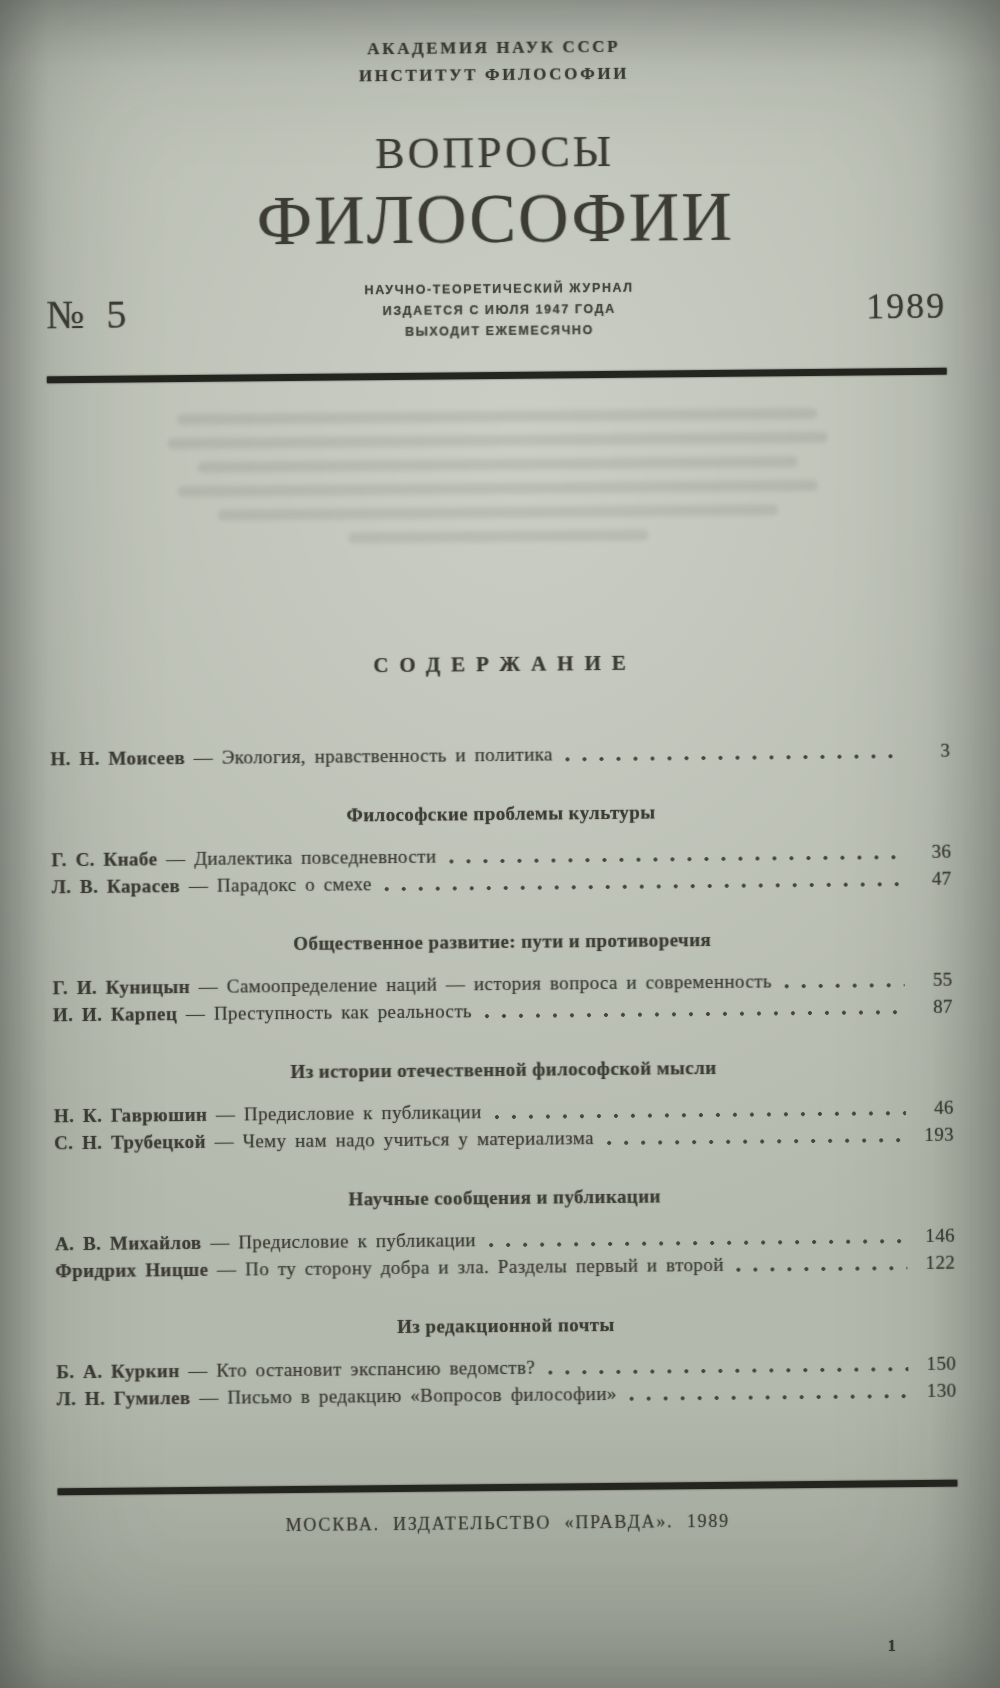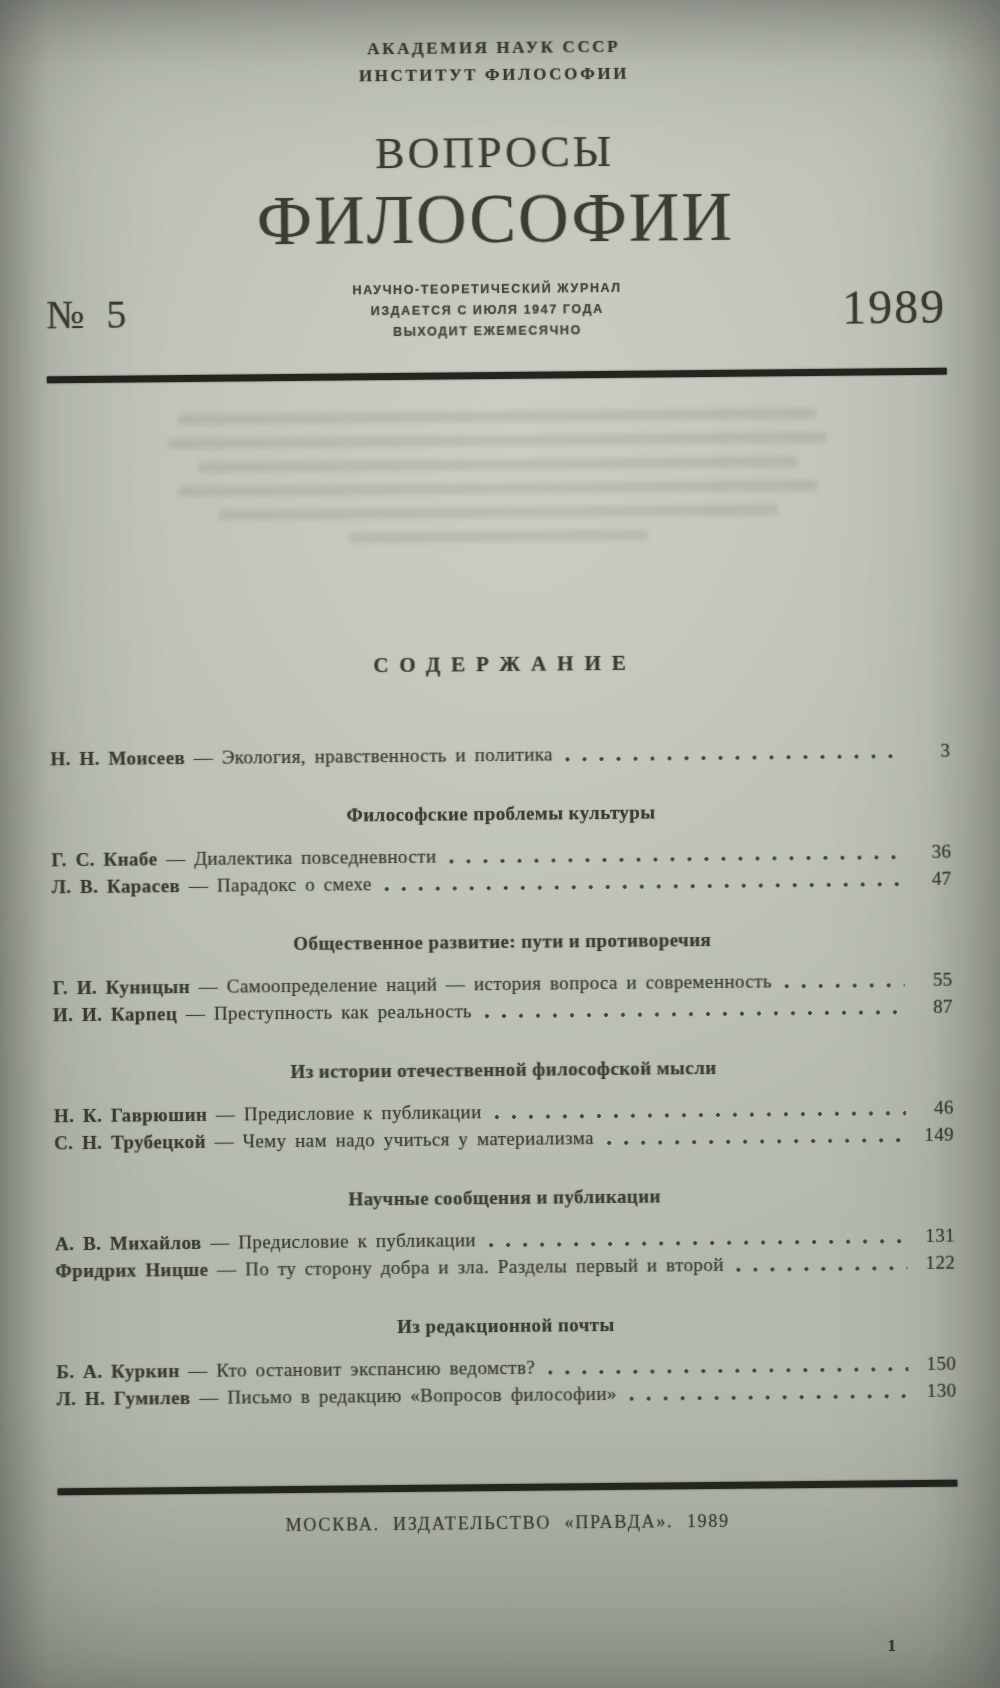--- a/index.html
+++ b/index.html
@@ -36,21 +36,21 @@
   .journal-title-small{margin-top:42px;text-align:center;font-size:44px;line-height:46px;letter-spacing:3px;}
   .journal-title-big{margin-top:6px;text-align:center;font-size:70px;line-height:74px;letter-spacing:2px;}
 
   .issue-row{margin-top:22px;display:flex;align-items:center;justify-content:space-between;height:64px;}
   .issue-no{font-size:40px;letter-spacing:6px;white-space:nowrap;}
   .subtitle{
     text-align:center;font-family:"Liberation Sans","DejaVu Sans",sans-serif;
     font-weight:700;font-size:12.5px;line-height:21px;letter-spacing:1.6px;
     color:#44443c;
   }
-  .issue-year{font-size:48px;letter-spacing:2px;white-space:nowrap;text-align:right;}
+  .issue-year{font-size:36px;letter-spacing:2px;white-space:nowrap;text-align:right;}
 
   .thick-rule{margin-top:30px;height:7px;background:var(--rule);border-radius:1px;box-shadow:0 0 2px rgba(30,30,25,0.7);}
   .thick-rule.bottom{margin-top:76px;}
 
   
   .ghost{margin-top:32px;display:flex;flex-direction:column;align-items:center;gap:13px;filter:blur(2.2px);}
   .ghost div{height:11px;background:rgba(70,76,66,0.12);border-radius:5px;}
 
   .contents-heading{margin-top:110px;text-align:center;font-weight:700;font-size:21px;letter-spacing:11px;text-indent:11px;}
 
@@ -136,27 +136,27 @@
       </div>
       <div class="toc-section">Из истории отечественной философской мысли</div>
       <div class="toc-entry">
         <span class="entry-text"><span class="entry-author">Н. К. Гаврюшин</span> — Предисловие к публикации</span>
         <span class="leader"></span>
         <span class="entry-page">46</span>
       </div>
       <div class="toc-entry">
         <span class="entry-text"><span class="entry-author">С. Н. Трубецкой</span> — Чему нам надо учиться у материализма</span>
         <span class="leader"></span>
-        <span class="entry-page">149</span>
+        <span class="entry-page">193</span>
       </div>
       <div class="toc-section">Научные сообщения и публикации</div>
       <div class="toc-entry">
         <span class="entry-text"><span class="entry-author">А. В. Михайлов</span> — Предисловие к публикации</span>
         <span class="leader"></span>
-        <span class="entry-page">131</span>
+        <span class="entry-page">146</span>
       </div>
       <div class="toc-entry">
         <span class="entry-text"><span class="entry-author">Фридрих Ницше</span> — По ту сторону добра и зла. Разделы первый и второй</span>
         <span class="leader"></span>
         <span class="entry-page">122</span>
       </div>
       <div class="toc-section">Из редакционной почты</div>
       <div class="toc-entry">
         <span class="entry-text"><span class="entry-author">Б. А. Куркин</span> — Кто остановит экспансию ведомств?</span>
         <span class="leader"></span>

